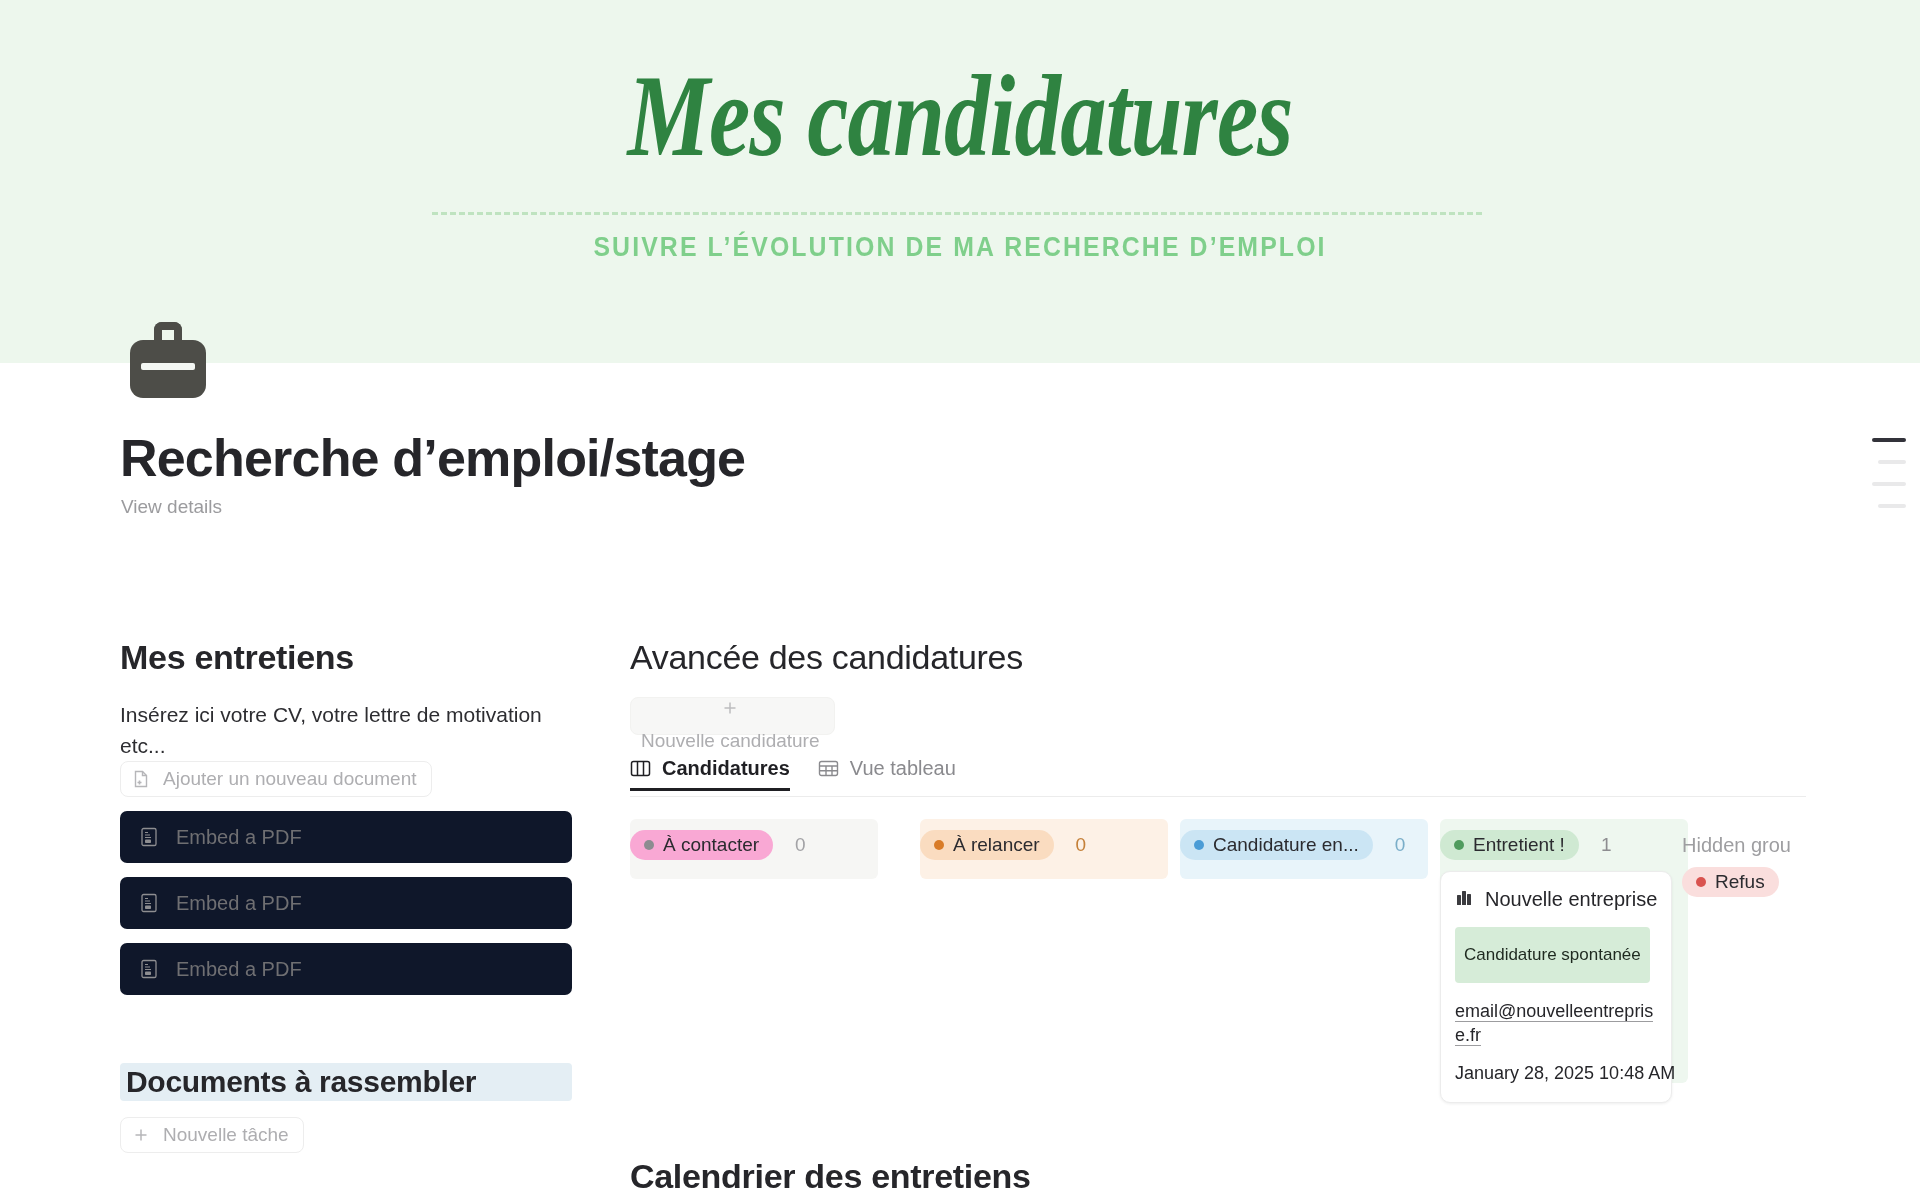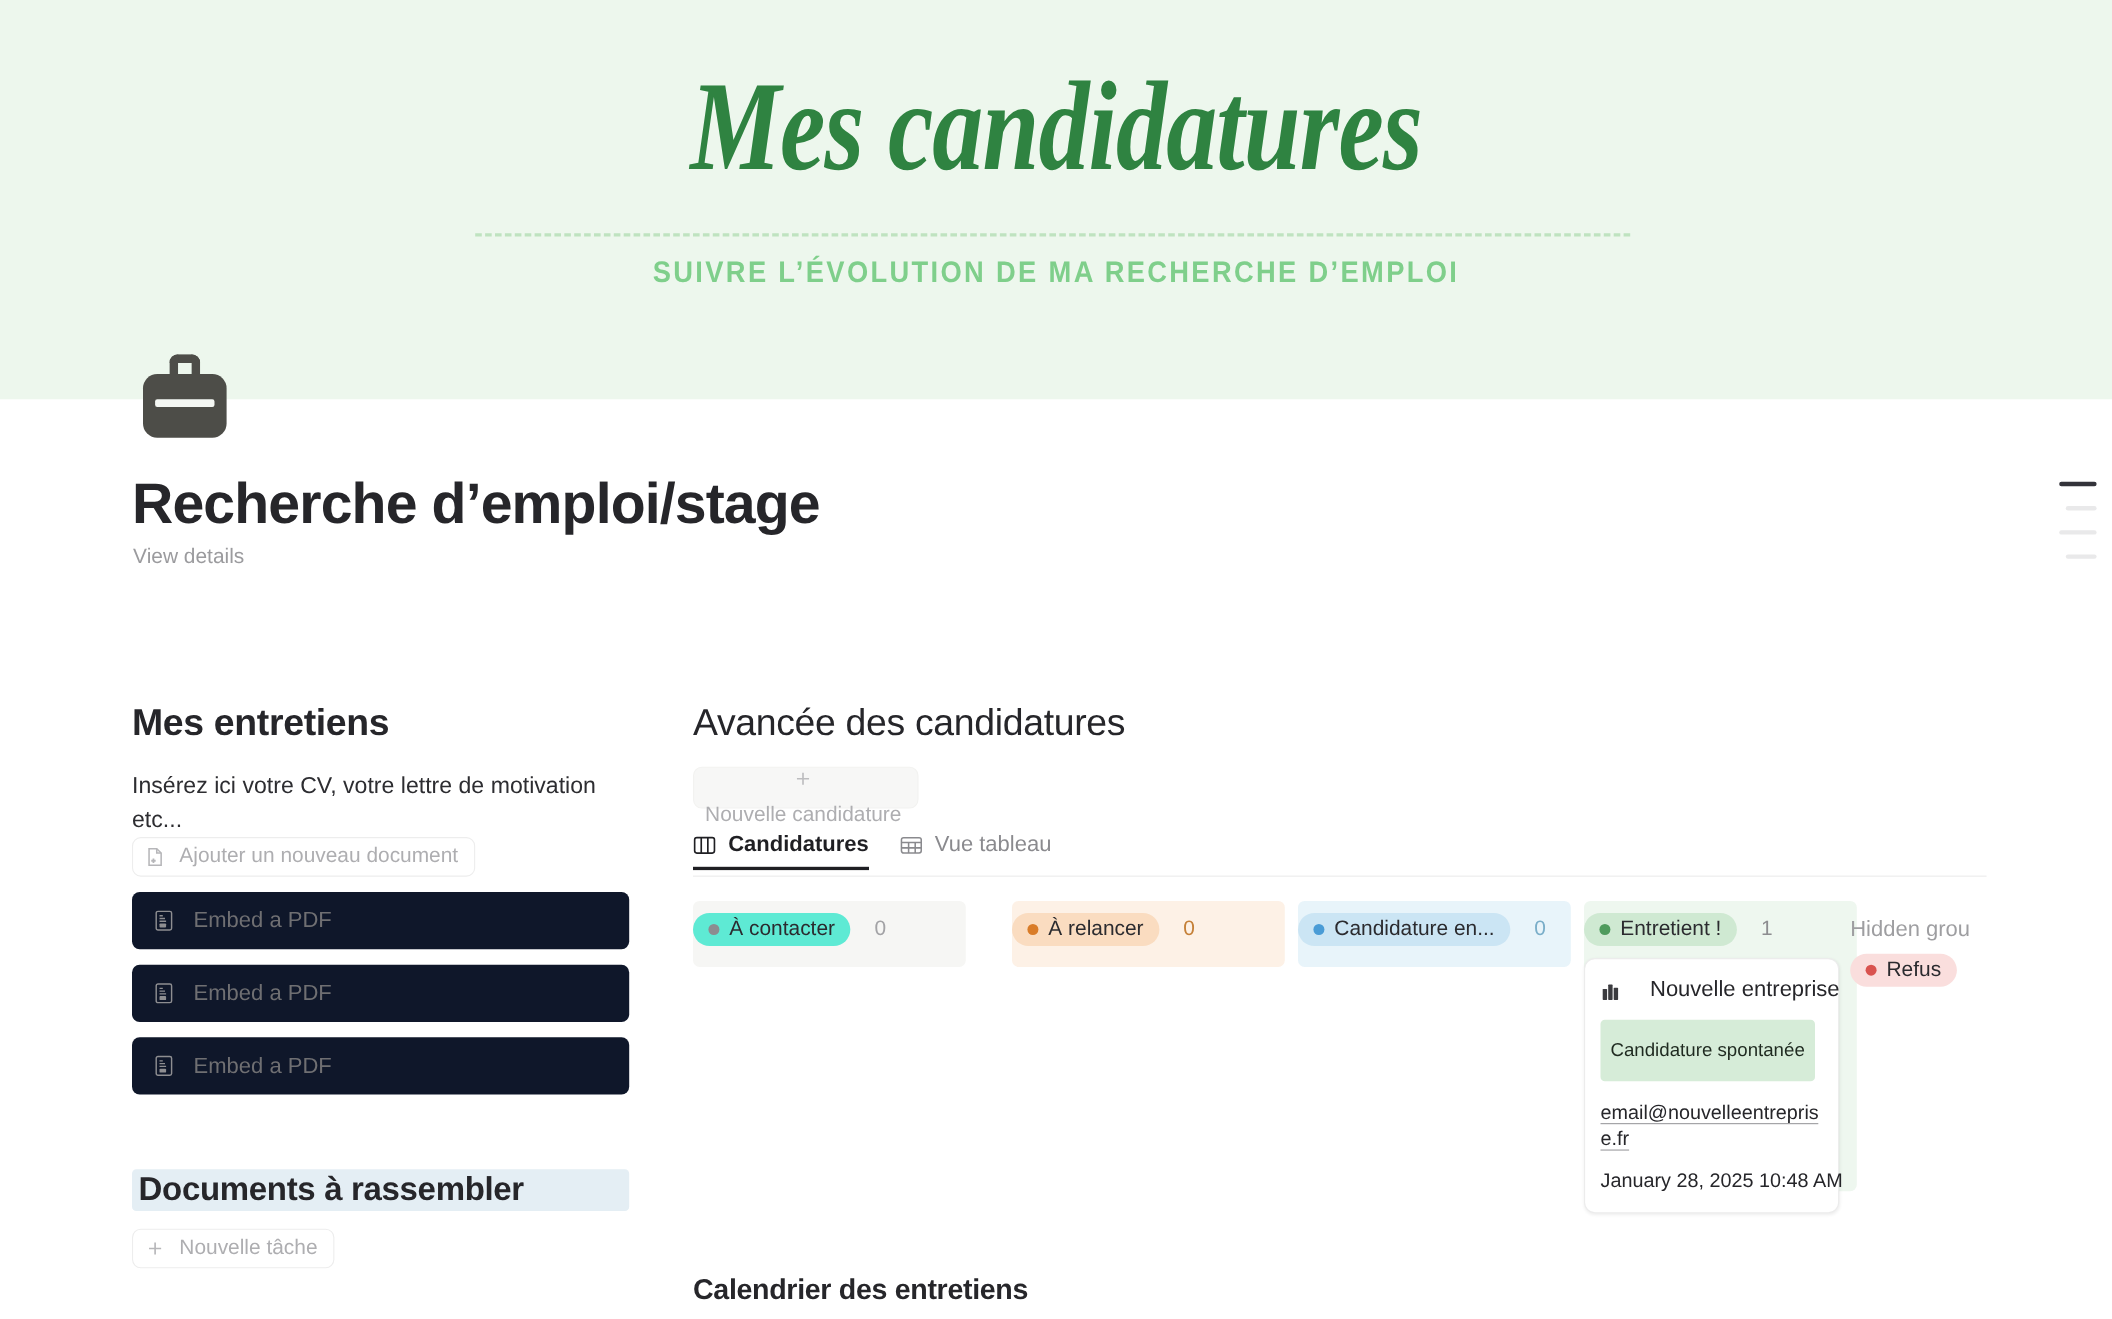--- a/index.html
+++ b/index.html
@@ -147,39 +147,39 @@
   }
   .dot { width: 10px; height: 10px; border-radius: 50%; display: inline-block; }
   .kcount { font-size: 19px; }
 
   .card {
     position: relative; width: 232px; margin-left: 0;
     background: #fff; border: 1px solid #ececec; border-radius: 10px;
     box-shadow: 0 1px 3px rgba(0,0,0,0.07);
     padding: 16px 14px 18px 14px;
   }
-  .card-title { display: flex; align-items: flex-end; gap: 26px; font-size: 20px; color: #26262a; white-space: nowrap; }
+  .card-title { display: flex; align-items: flex-start; gap: 11px; font-size: 20px; color: #26262a; white-space: nowrap; }
   .card-tag {
     display: inline-block; margin-top: 16px; padding: 18px 9px; border-radius: 4px;
     background: #d6ecd8; color: #1f2a20; font-size: 17px;
   }
   .card-link {
     margin-top: 16px; font-size: 18px; color: #26262a; line-height: 24px;
     width: 202px; word-break: break-all;
   }
   .card-link span { border-bottom: 1px solid #9c9c9f; }
   .card-date { margin-top: 16px; font-size: 18px; color: #26262a; white-space: nowrap; }
 
   .hidden-group {
     position: absolute; left: 1052px; top: 0; width: 240px;
   }
   .hidden-label { font-size: 20px; color: #9e9ea1; height: 52px; line-height: 52px; white-space: nowrap; }
   .refus-wrap { margin-top: -4px; }
 
-  .calendar-h2 { position: absolute; left: 0; top: 338px; font-size: 26px; font-weight: 700; color: #26262a; letter-spacing: -0.3px; }
+  .calendar-h2 { position: absolute; left: 0; top: 338px; font-size: 34px; font-weight: 700; color: #26262a; letter-spacing: -0.3px; }
 
   svg { display: block; }
 </style>
 </head>
 <body>
 
 <div class="page">
 
   <div class="hero">
     <div class="hero-title">Mes candidatures</div>
@@ -297,21 +297,21 @@
         <span>Vue tableau</span>
       </div>
     </div>
 
     
     <div class="board">
 
       <div class="kcol" style="left:0px">
         <div class="tint" style="background:#f6f6f4"></div>
         <div class="khead">
-          <span class="pill" style="background:#5eead4;color:#2b2b2f">
+          <span class="pill" style="background:#f9a8d4;color:#2b2b2f">
             <span class="dot" style="background:#8c8c90"></span>
             <span>À contacter</span>
           </span>
           <span class="kcount" style="color:#a3a3a6">0</span>
         </div>
       </div>
 
       <div class="kcol" style="left:290px">
         <div class="tint" style="background:#fdf1e6"></div>
         <div class="khead">

